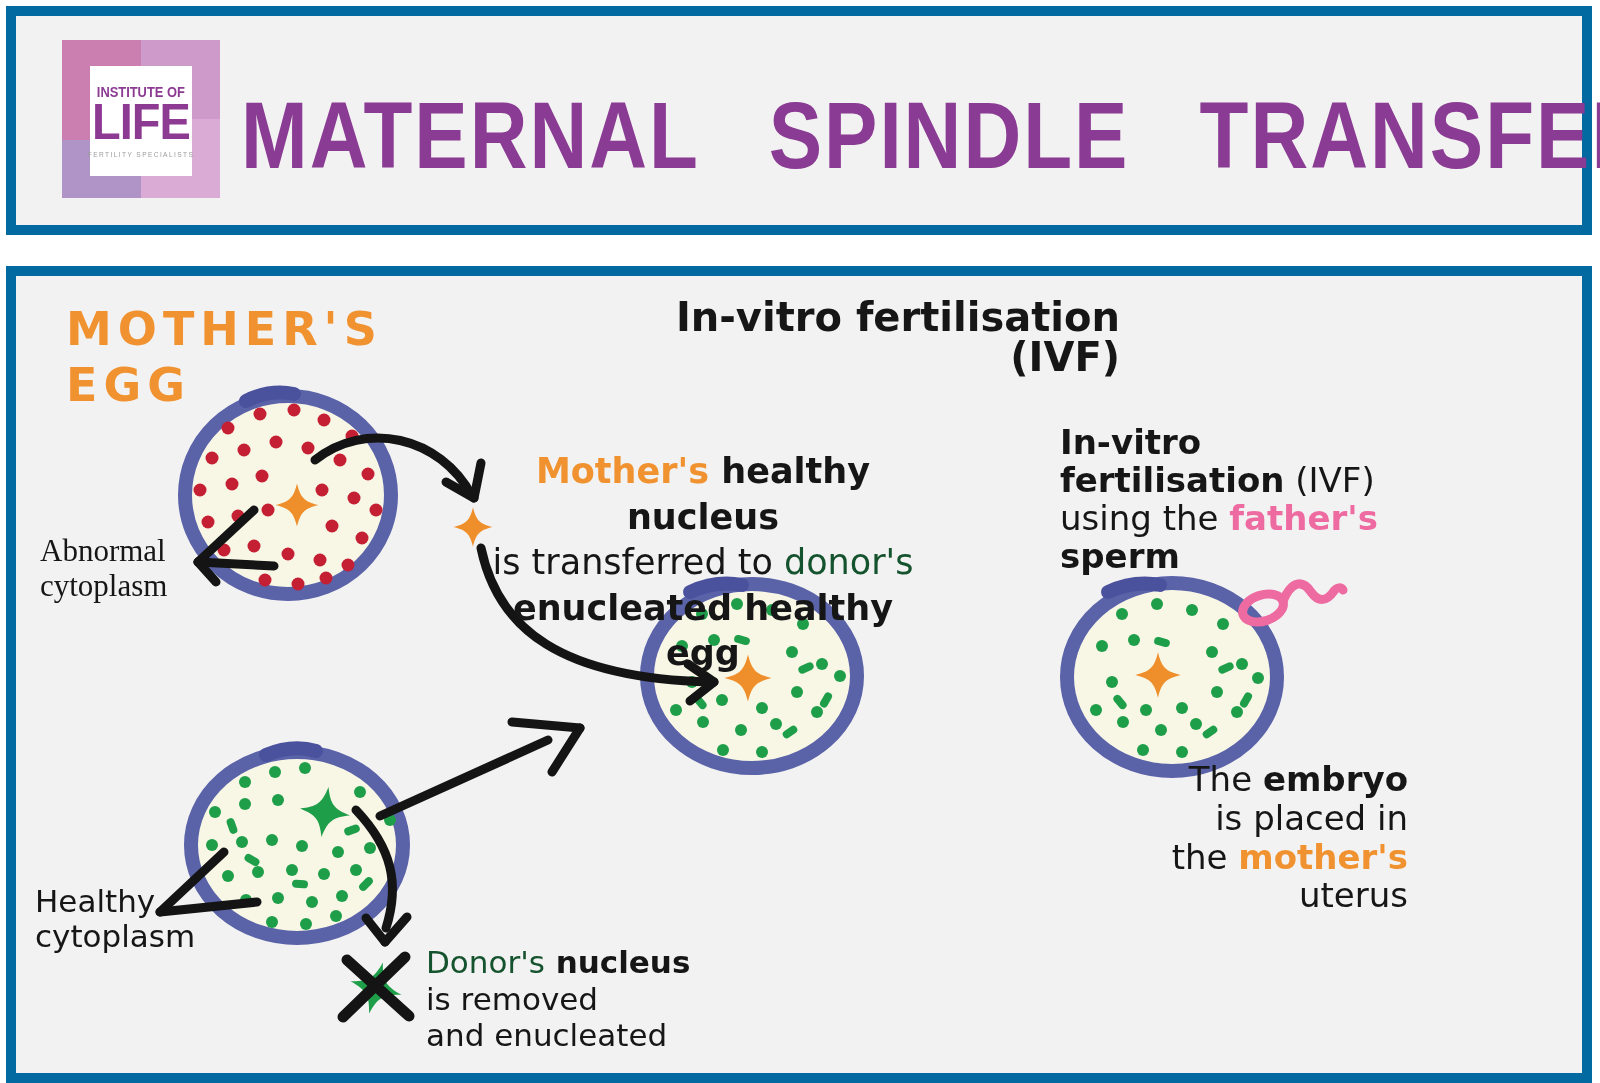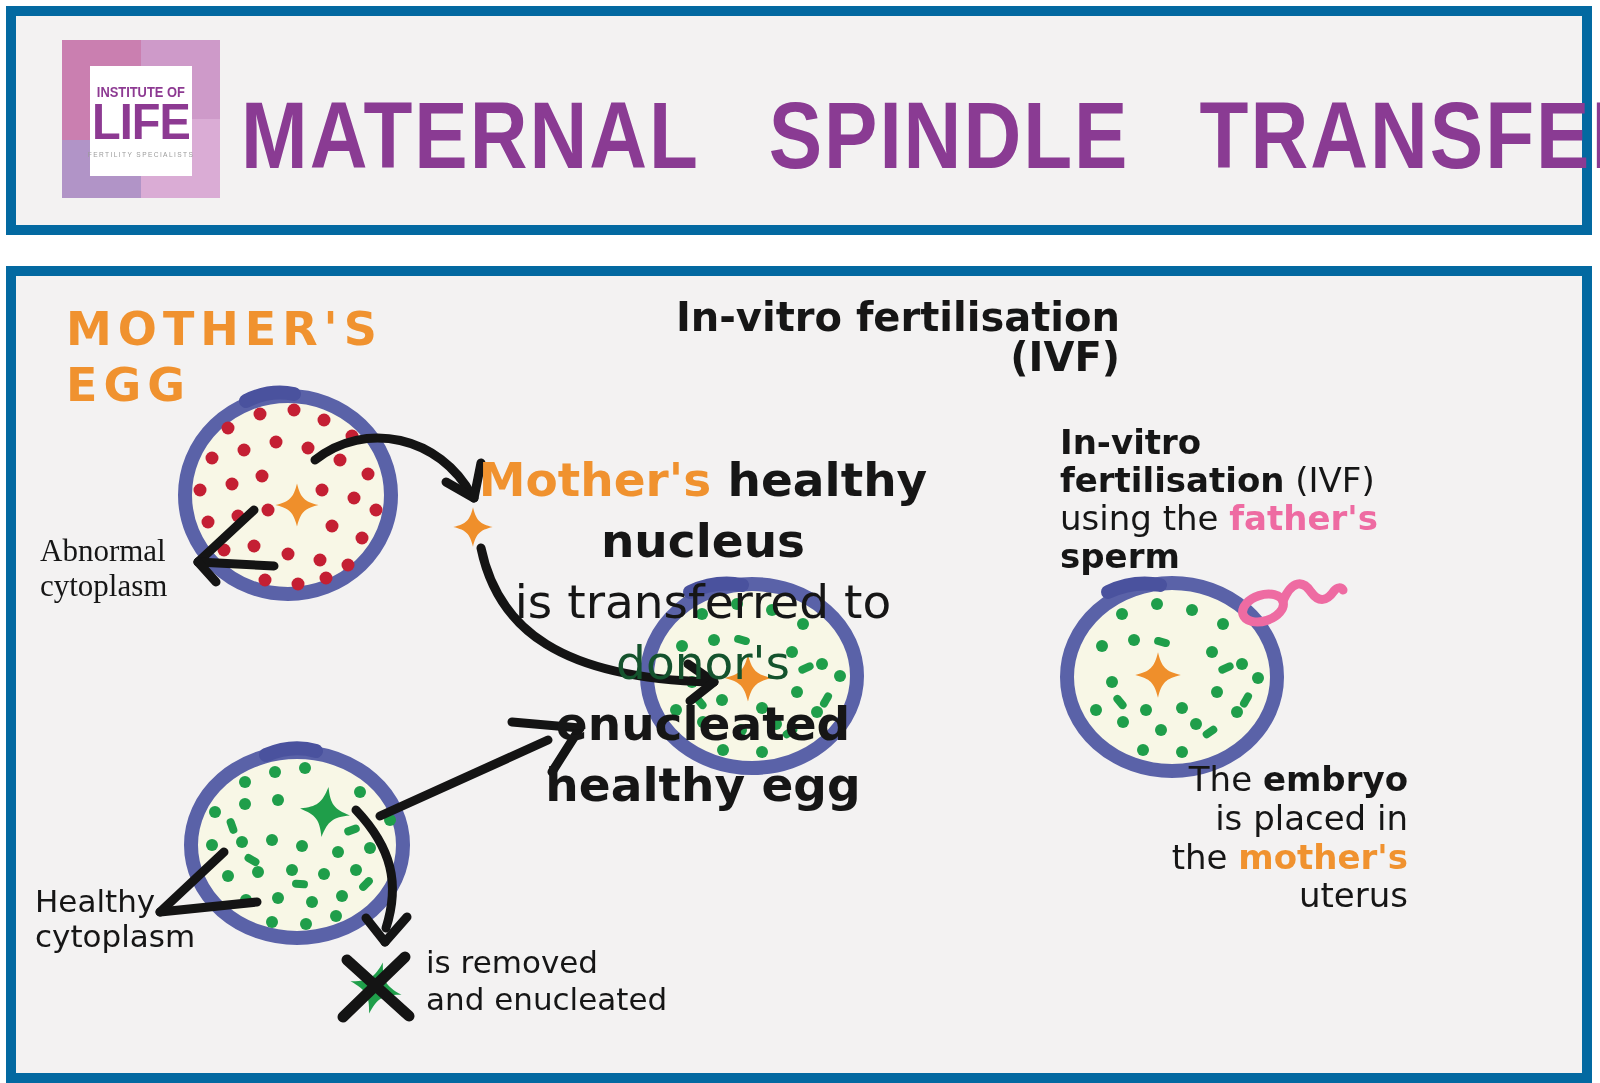--- a/index.html
+++ b/index.html
@@ -48,21 +48,21 @@
 
   #ivf-heading{left:560px;top:297px;width:560px;text-align:right;font-size:40px;font-weight:700;}
 
   #mothers-egg-label{left:66px;top:301px;font-size:46px;font-weight:700;letter-spacing:6px;
     color:#f0922f;line-height:1.22;}
   #donors-egg-label{left:42px;top:696px;font-size:46px;font-weight:700;letter-spacing:2px;color:#23a24d;}
 
   #abnormal-label{left:40px;top:534px;font-size:31px;line-height:1.12;font-family:Liberation Serif, serif;}
   #healthy-label{left:35px;top:884px;font-size:31px;line-height:1.12;}
 
-  #transfer-caption{left:478px;top:449px;width:450px;text-align:center;font-size:47px;line-height:1.3;}
+  #transfer-caption{left:478px;top:449px;width:450px;text-align:center;font-size:35px;line-height:1.3;}
   #discard-caption{left:426px;top:944px;font-size:31px;line-height:1.18;}
 
   #ivf-right-caption{left:1060px;top:423px;width:350px;font-size:34px;line-height:1.12;}
   #embryo-caption{left:1060px;top:760px;width:348px;text-align:right;font-size:34px;line-height:1.14;}
 
   #art{position:absolute;left:0;top:0;}
 </style>
 </head>
 <body>
 
@@ -299,20 +299,21 @@
     <div class="bold">enucleated healthy egg</div>
   </div>
 
 
   <div id="healthy-label" class="hand">
     <div>Healthy</div>
     <div>cytoplasm</div>
   </div>
 
   <div id="discard-caption" class="hand">
+    <div><span class="green">Donor's</span><span class="bold"> nucleus</span></div>
     <div>is removed</div>
     <div>and enucleated</div>
   </div>
 
   <div id="ivf-right-caption" class="hand">
     <div class="bold">In-vitro</div>
     <div><span class="bold">fertilisation</span><span> (IVF)</span></div>
     <div><span>using the </span><span class="pink">father's</span></div>
     <div class="bold">sperm</div>
   </div>

